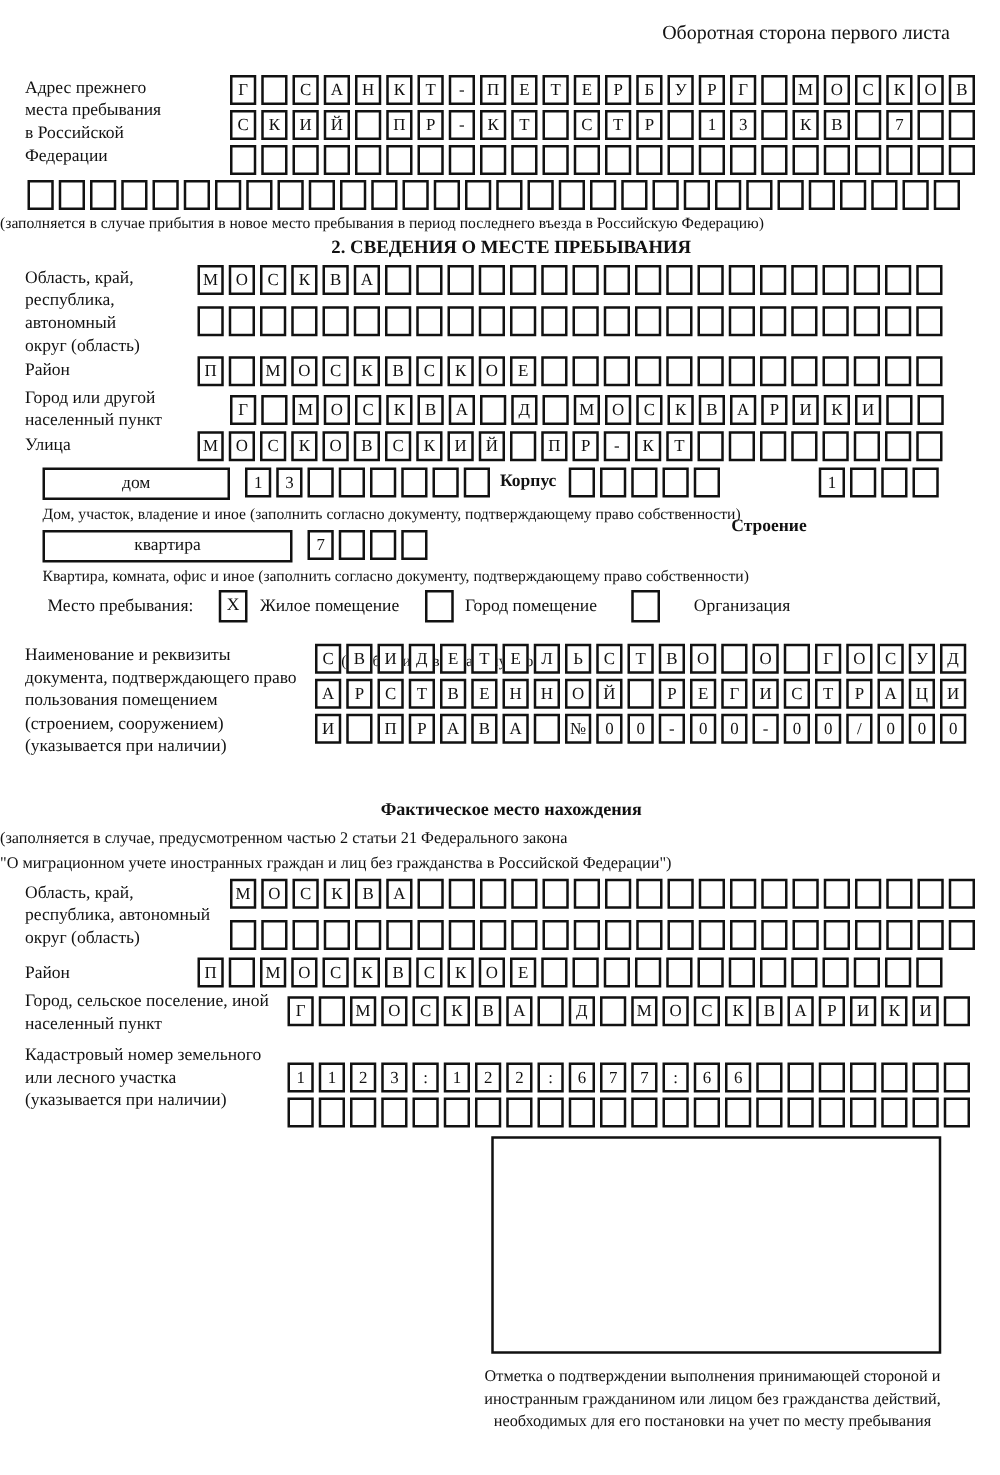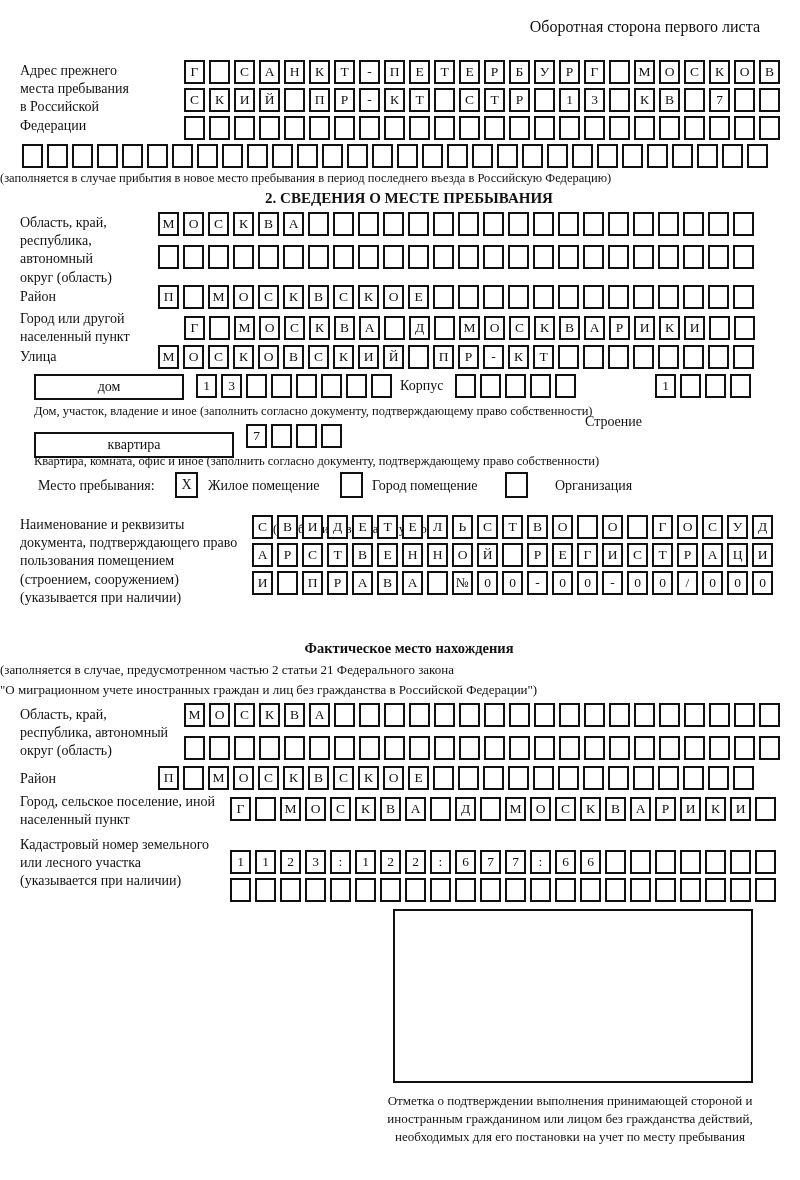--- a/index.html
+++ b/index.html
@@ -2,21 +2,21 @@
 <html><head>
 <meta charset="utf-8">
 <style>
   html,body{margin:0;padding:0;background:#fff;}
   .sheet{
     position:relative;width:800px;height:1180px;background:#fff;overflow:hidden;
     font-family:"Liberation Serif",serif;color:#111;
   }
   .note{position:absolute;font-size:16px;}
   .lbl{position:absolute;font-size:14px;line-height:1.3;}
-  .ilbl{position:absolute;font-size:14px;}
+  .ilbl{position:absolute;font-size:14px;font-weight:bold;}
   .cells{position:absolute;display:flex;gap:4px;}
   .cell{
     width:21px;height:24px;border:2px solid #111;background:#fff;box-sizing:border-box;
     display:flex;align-items:center;justify-content:center;
     font-size:13.5px;font-family:"Liberation Serif",serif;
   }
   .wbox{
     position:absolute;height:26px;border:2px solid #111;background:#fff;box-sizing:border-box;
     display:flex;align-items:center;justify-content:center;font-size:14px;
   }
@@ -310,21 +310,21 @@
     </div>
   <div class="ilbl" style="left:585px;top:378px;margin-top:36px;">Строение</div>
   <div class="cells" style="left:655px;top:374px;">
       <span class="cell">1</span>
       <span class="cell"></span>
       <span class="cell"></span>
       <span class="cell"></span>
     </div>
   <div class="cap" style="left:34px;top:404px;">Дом, участок, владение и иное (заполнить согласно документу, подтверждающему право собственности)</div>
 
-  <div class="wbox" style="left:34px;top:424px;width:200px;margin-top:8px;">квартира</div>
+  <div class="wbox" style="left:34px;top:424px;width:200px;">квартира</div>
   <div class="cells" style="left:246px;top:424px;">
       <span class="cell">7</span>
       <span class="cell"></span>
       <span class="cell"></span>
       <span class="cell"></span>
     </div>
   <div class="cap" style="left:34px;top:454px;">Квартира, комната, офис и иное (заполнить согласно документу, подтверждающему право собственности)</div>
 
   <div class="lbl" style="left:38px;top:477px;">Место пребывания:</div>
   <div class="cb" style="left:175px;top:472px;">X</div>

